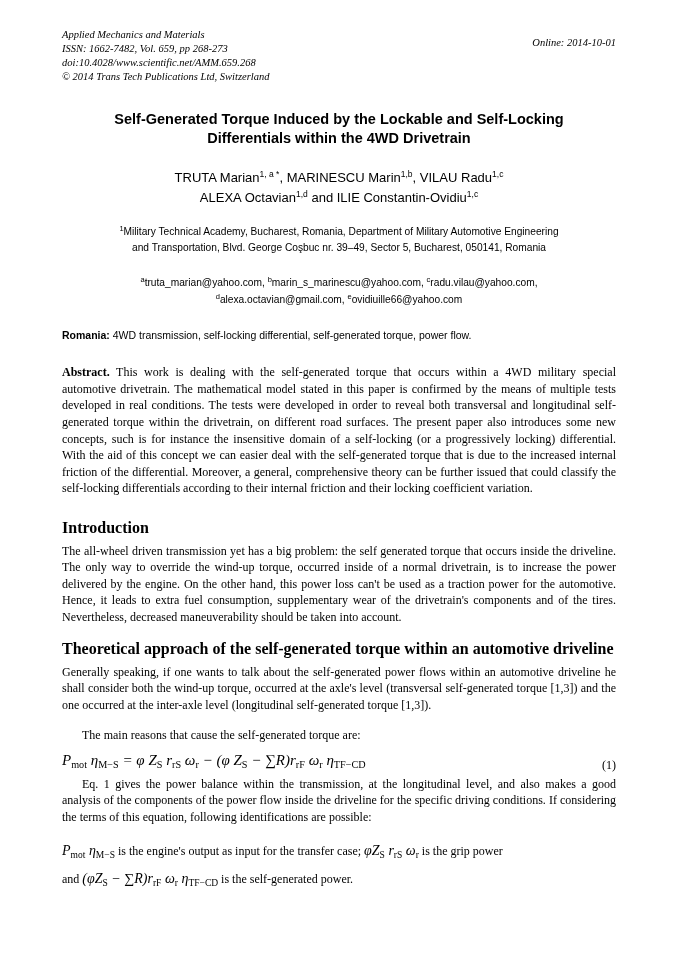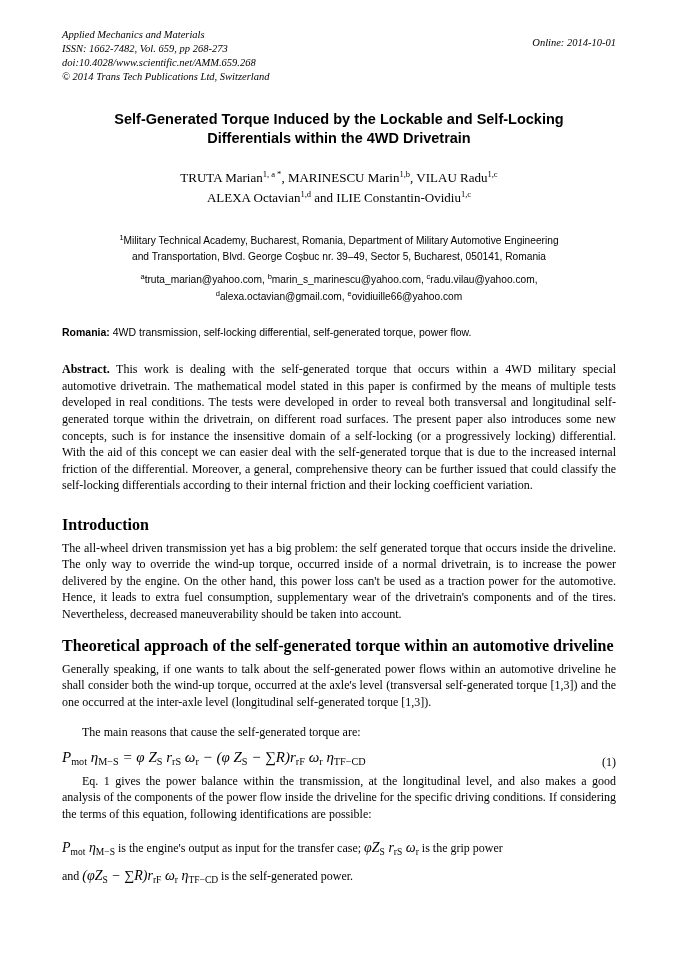--- a/index.html
+++ b/index.html
@@ -37,32 +37,32 @@
   .title {
     text-align: center;
     font-family: "Liberation Sans", sans-serif;
     font-weight: bold;
     font-size: 14.5px;
     line-height: 1.32;
     margin: 0 20px 20px 20px;
   }
   .authors {
     text-align: center;
-    font-family: Liberation Serif, serif;
+    font-family: Liberation Sans, sans-serif;
     font-size: 13px;
     line-height: 1.45;
-    margin-bottom: 25px;
+    margin-bottom: 16px;
   }
   .authors sup { font-size: 8.5px; vertical-align: super; }
   .affiliation {
     text-align: center;
     font-family: "Liberation Sans", sans-serif;
     font-size: 10.2px;
     line-height: 1.45;
-    margin-bottom: 8px;
+    margin-bottom: 20px;
   }
   .affiliation sup { font-size: 7.5px; vertical-align: super; }
   .emails {
     text-align: center;
     font-family: "Liberation Sans", sans-serif;
     font-size: 10.2px;
     line-height: 1.45;
     margin-bottom: 20px;
   }
   .emails sup { font-size: 7.5px; vertical-align: super; }

